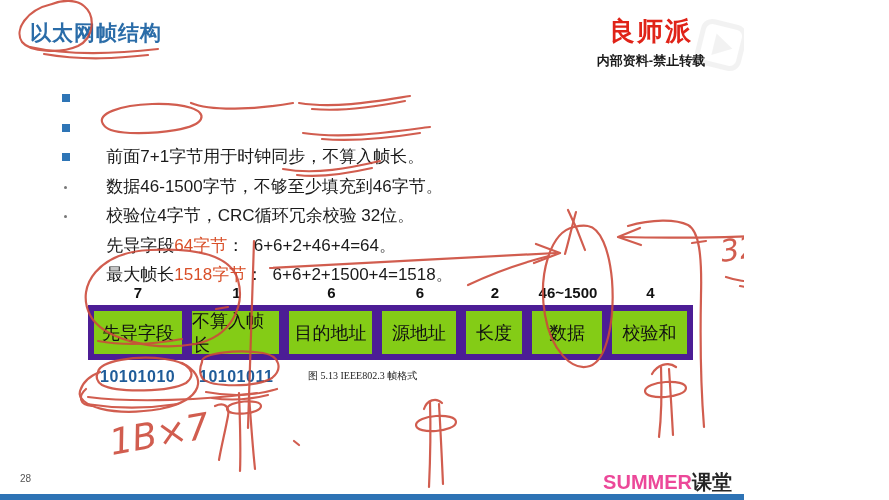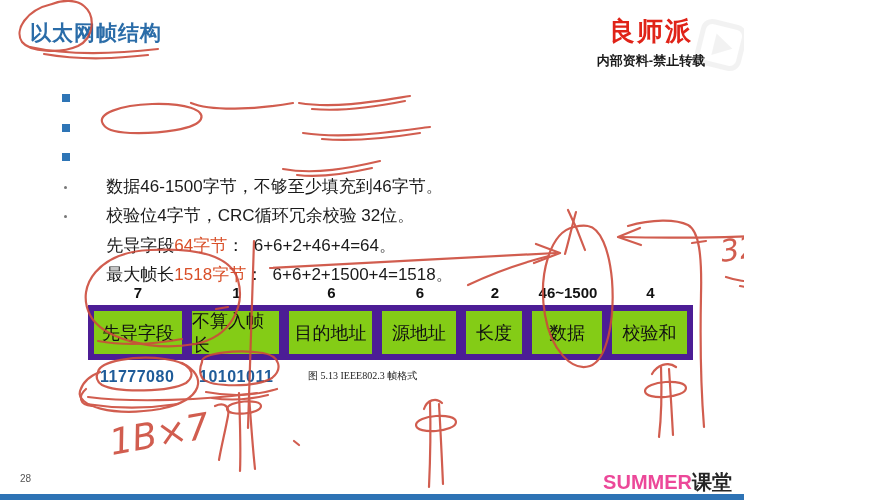--- a/index.html
+++ b/index.html
@@ -51,20 +51,21 @@
   <div class="title">以太网帧结构</div>
 
   <div class="brand">
     <div class="brand-name">良师派</div>
     <div class="brand-notice">内部资料-禁止转载</div>
   </div>
 
   <ul class="bullets">
     <li class="bullet">
       <span class="marker sq"></span>
+      <span class="bt">前面7+1字节用于时钟同步，不算入帧长。</span>
     </li>
     <li class="bullet">
       <span class="marker sq"></span>
       <span class="bt">数据46-1500字节，不够至少填充到46字节。</span>
     </li>
     <li class="bullet">
       <span class="marker sq"></span>
       <span class="bt">校验位4字节，CRC循环冗余校验 32位。</span>
     </li>
     <li class="bullet">
@@ -101,21 +102,21 @@
     <div class="fcol" style="width:80px">
       <div class="fsize">46~1500</div>
       <div class="fcell">数据</div>
     </div>
     <div class="fcol" style="width:85px">
       <div class="fsize">4</div>
       <div class="fcell">校验和</div>
     </div>
   </div>
 
-  <span class="bits b1">11777080</span>
+  <span class="bits b1">10101010</span>
   <span class="bits b2">10101011</span>
   <span class="fcaption">图 5.13 IEEE802.3 帧格式</span>
 
   <span class="pagenum">28</span>
   <span class="logo"><span class="s">SUMMER</span><span class="k">课堂</span></span>
 
   <div class="bottombar"></div>
 
   <svg class="overlay" width="889" height="500" viewBox="0 0 889 500">
 

